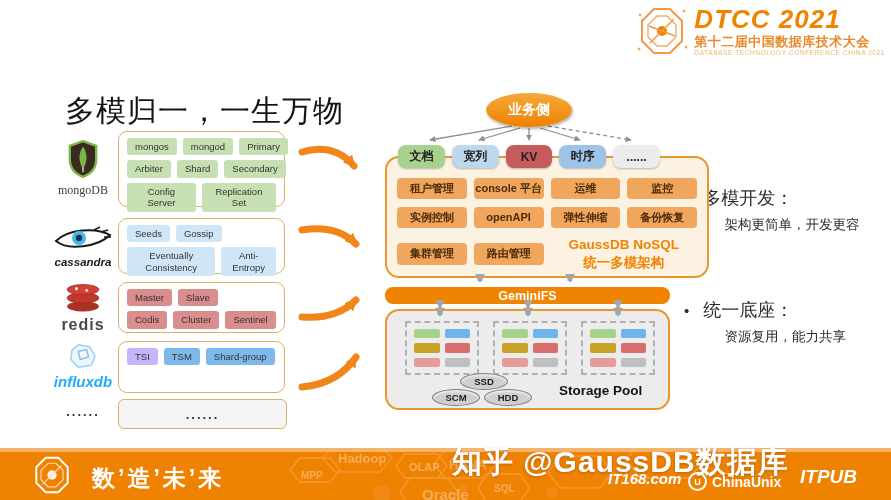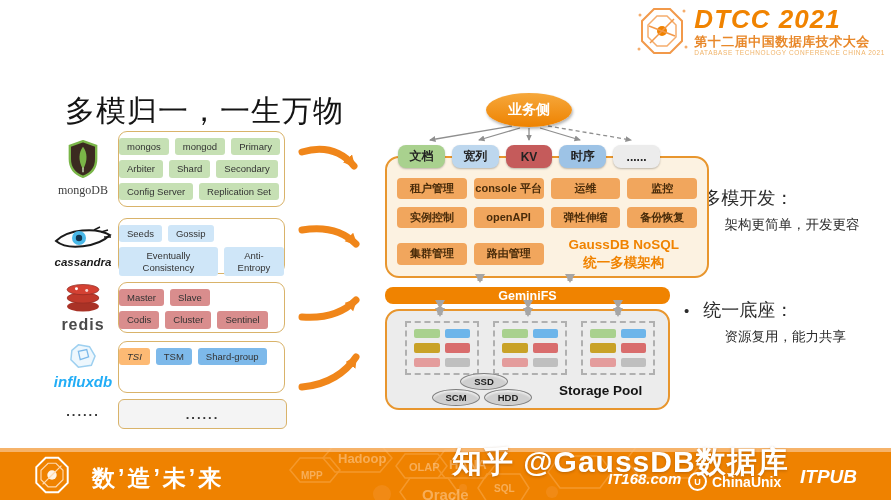--- a/index.html
+++ b/index.html
@@ -8,21 +8,21 @@
   
   .title{position:absolute;left:65px;top:52px;font-size:30px;color:#141414;letter-spacing:1px;margin-top:39px;}
   
   .conf{position:absolute;right:6px;top:3px;display:flex;align-items:center;gap:4px;}
   .conf-text{display:flex;flex-direction:column;line-height:1;}
   .conf-name{font-size:26px;font-weight:700;font-style:italic;color:#f08300;letter-spacing:1px;}
   .conf-sub{font-size:13px;font-weight:700;color:#e8882a;margin-top:3px;letter-spacing:.5px;}
   .conf-sub2{font-size:6.5px;color:#f0b46a;margin-top:2px;letter-spacing:.6px;}
   
   .stack-box{position:absolute;left:118px;width:167px;border:1.5px solid #d9b36a;border-radius:9px;
-             background:#fff;box-sizing:border-box;padding:6px 0;display:flex;flex-direction:column;
+             background:#fff;box-sizing:border-box;padding:6px 8px;display:flex;flex-direction:column;
              gap:5px;justify-content:space-between;}
   .chip-row{display:flex;gap:6px;align-items:stretch;}
   .chip{font-size:9.5px;color:#333;padding:3px 8px;border-radius:3px;text-align:center;line-height:1.2;
         display:flex;align-items:center;justify-content:center;}
   #stack-mongodb{top:131px;height:76px;}
   #stack-cassandra{top:218px;height:56px;}
   #stack-redis{top:282px;height:51px;}
   #stack-influxdb{top:341px;height:52px;}
   .more-box{position:absolute;left:118px;top:399px;width:167px;height:28px;background:#f4f4f4;
             border:1px solid #d9b36a;border-radius:6px;display:flex;align-items:center;justify-content:center;
@@ -182,21 +182,21 @@
         <div class="chip" style="background: rgb(217, 141, 141);">Slave</div>
       </div>
       <div class="chip-row">
         <div class="chip" style="background: rgb(217, 141, 141);">Codis</div>
         <div class="chip" style="background: rgb(217, 141, 141);">Cluster</div>
         <div class="chip" style="background: rgb(217, 141, 141);">Sentinel</div>
       </div>
     </div>
   <div class="stack-box" id="stack-influxdb">
       <div class="chip-row">
-        <div class="chip" style="background: #fdba74; font-style: italic;">TSI</div>
+        <div class="chip" style="background: #c4b5fd;">TSI</div>
         <div class="chip" style="background: rgb(125, 185, 234);">TSM</div>
         <div class="chip" style="background: rgb(125, 185, 234);">Shard-group</div>
       </div>
     </div>
   <div class="more-box">......</div>
 
   <div class="biz">业务侧</div>
   <div class="tabs" id="tabs">
       <div class="tab" style="background: rgb(169, 209, 142);">文档</div>
       <div class="tab" style="background: rgb(189, 215, 238);">宽列</div>

